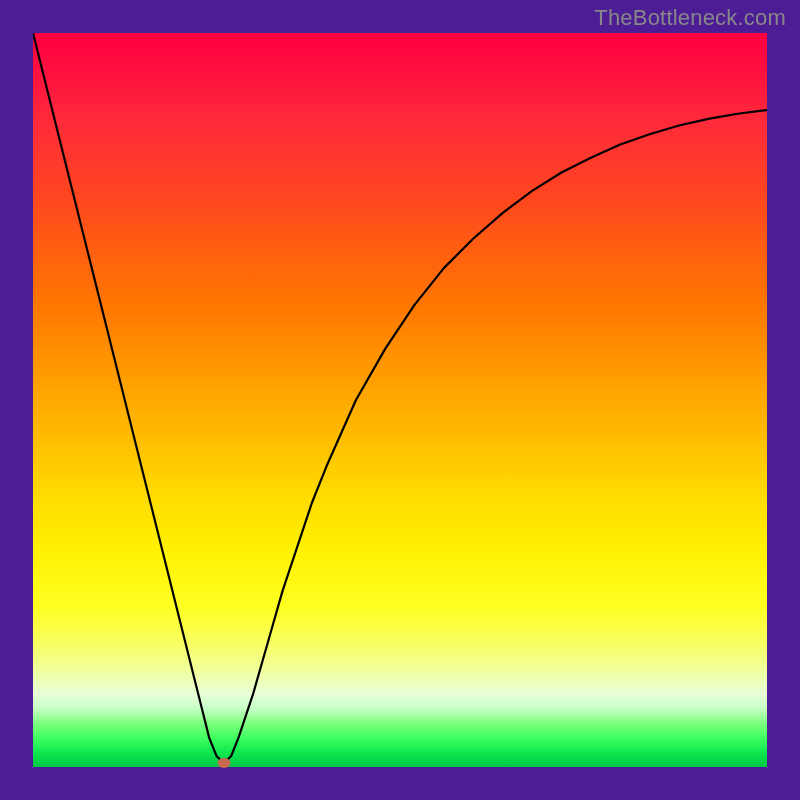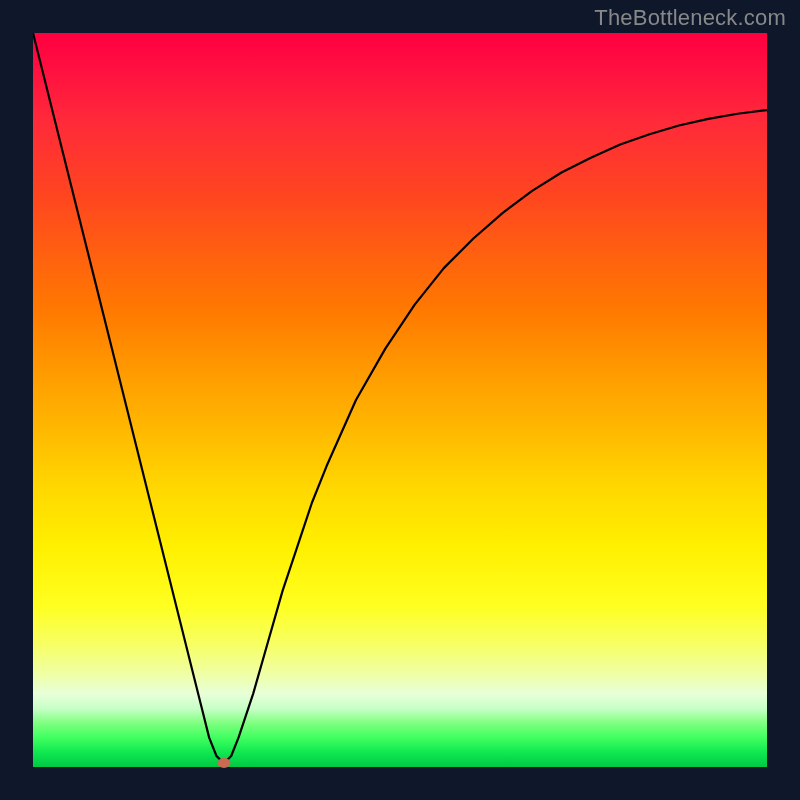--- a/index.html
+++ b/index.html
@@ -8,21 +8,21 @@
     width: 800px;
     height: 800px;
     overflow: hidden;
     background: #000;
     font-family: Arial, Helvetica, sans-serif;
   }
   .frame {
     position: relative;
     width: 800px;
     height: 800px;
-    background: #0f172a;
+    background: #4c1d95;
   }
   .plot-area {
     position: absolute;
     left: 33px;
     top: 33px;
     width: 734px;
     height: 734px;
     
     background: linear-gradient(to bottom,
       #ff0040 0%,

